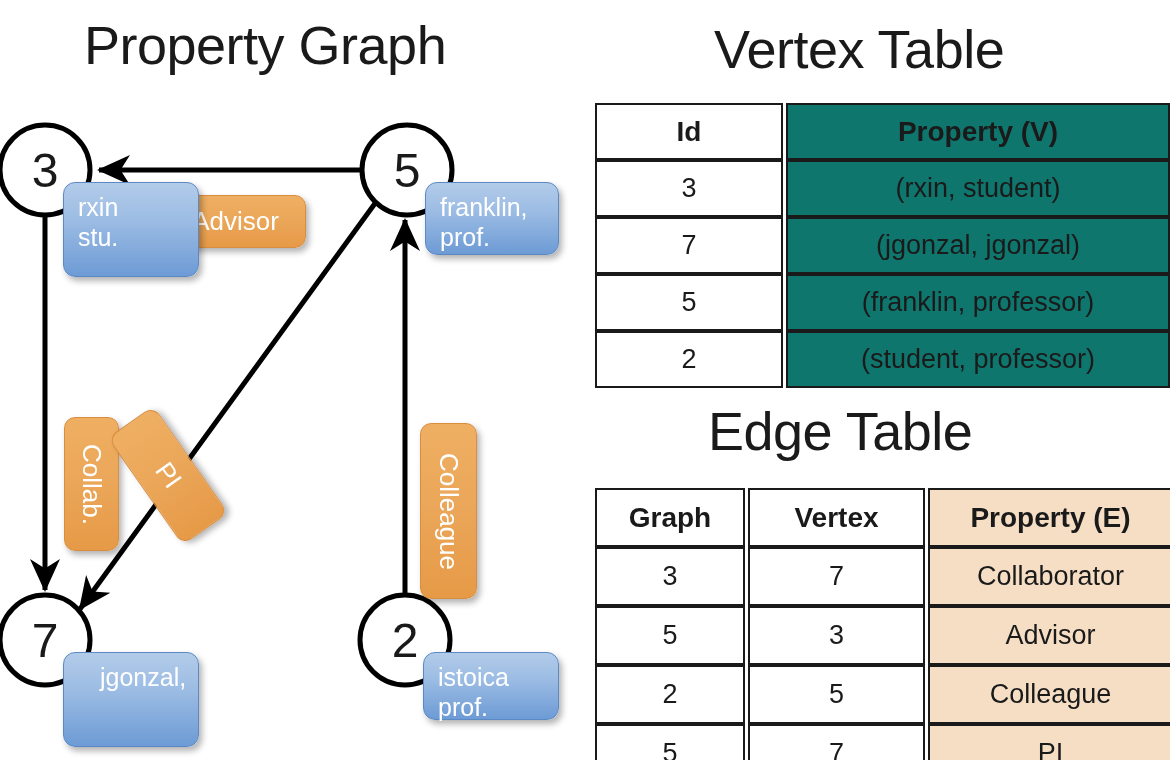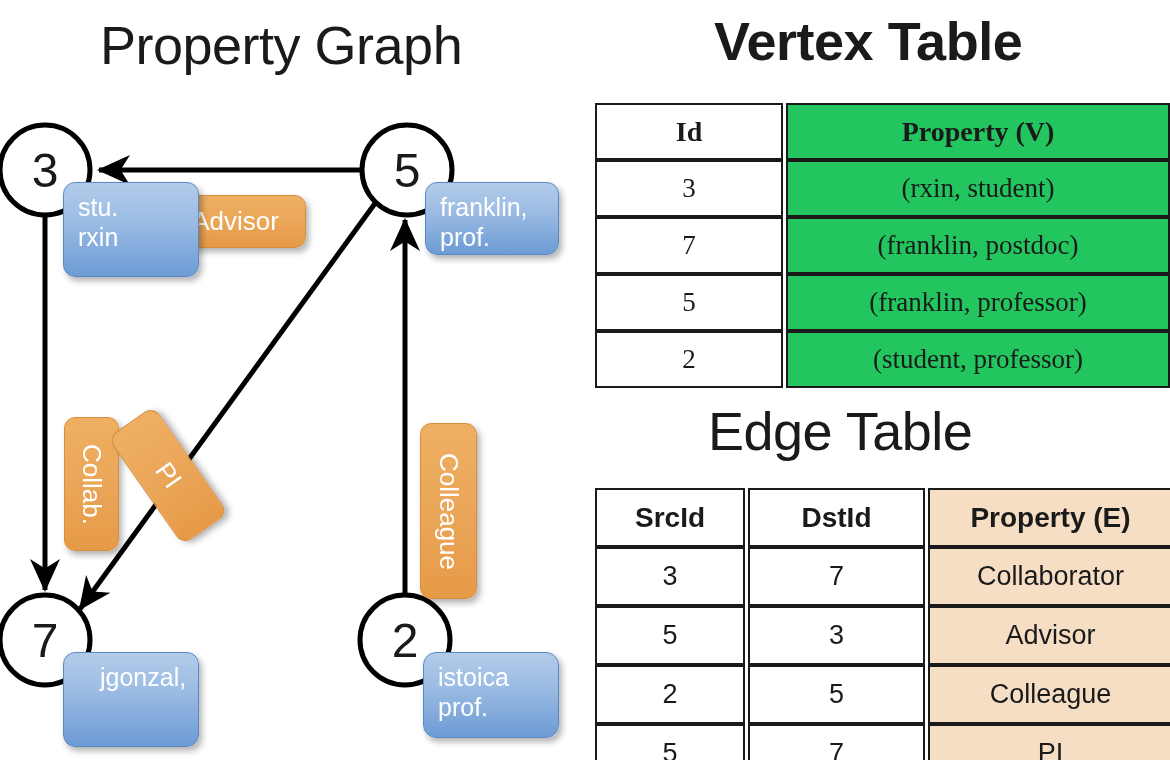--- a/index.html
+++ b/index.html
@@ -20,22 +20,22 @@
   .slide-title {
     position: absolute;
     font-family: "Liberation Sans", sans-serif;
     font-weight: 300;
     font-size: 54px;
     line-height: 1;
     letter-spacing: -0.5px;
     color: #1a1a1a;
     white-space: nowrap;
   }
-  #title-property-graph { left: 100px;  top: 18px; }
-  #title-vertex-table   { left: 714px; top: 14px; font-weight: bold; }
+  #title-property-graph { left: 84px;  top: 18px; }
+  #title-vertex-table   { left: 714px; top: 22px; }
   #title-edge-table     { left: 708px; top: 404px; }
 
   
   #graph-panel {
     position: absolute;
     left: 0; top: 90px;
     width: 585px; height: 670px;
   }
   #graph-svg { position: absolute; left: 0; top: 0; }
 
@@ -97,22 +97,22 @@
     text-align: center;
     font-weight: 400;
     font-size: 27px;
     padding: 0;
     color: #1a1a1a;
     background: #ffffff;
   }
   .tbl th { font-weight: 700; font-size: 28px; }
 
   #vertex-table { left: 592px; top: 103px; width: 578px; }
-  #vertex-table th, #vertex-table td { height: 53px; font-family: Liberation Serif, serif; }
-  #vertex-table .prop-col { background: #22c55e; }
+  #vertex-table th, #vertex-table td { height: 53px; }
+  #vertex-table .prop-col { background: #0f766e; }
 
   #edge-table { left: 592px; top: 488px; width: 578px; }
   #edge-table th, #edge-table td { height: 55px; }
   #edge-table .prop-col { background: #f5dec4; }
 </style>
 </head>
 <body>
 
 <div class="slide-title" id="title-property-graph">Property Graph</div>
 
@@ -168,34 +168,34 @@
 
   <div class="eprop vertical" id="label-pi">
     <span>PI</span>
   </div>
 
   <div class="eprop vertical" id="label-colleague">
     <span>Colleague</span>
   </div>
 
   <div class="vprop" style="left:63px;  top:92px;  width:136px; height:95px;">
+    <span>rxin</span>
     <span>stu.</span>
-    <span>rxin</span>
   </div>
 
   <div class="vprop" style="left:425px; top:92px;  width:134px; height:73px;">
     <span>franklin,</span>
     <span>prof.</span>
   </div>
 
   <div class="vprop" style="left:63px;  top:562px; width:136px; height:95px;padding-left:36px;">
     <span>jgonzal,</span>
   </div>
 
-  <div class="vprop" style="left:423px; top:562px; width:136px; height:86px;border-radius:13px;">
+  <div class="vprop" style="left:423px; top:562px; width:136px; height:68px;">
     <span>istoica</span>
     <span>prof.</span>
   </div>
 
 </div>
 
 <table class="tbl" id="vertex-table">
   <colgroup>
       <col style="width:188px">
       <col style="width:384px">
@@ -206,43 +206,43 @@
       <th class="prop-col">Property (V)</th>
     </tr>
   </thead>
   <tbody>
     <tr>
       <td>3</td>
       <td class="prop-col">(rxin, student)</td>
     </tr>
     <tr>
       <td>7</td>
-      <td class="prop-col">(franklin, postdoc)</td>
+      <td class="prop-col">(jgonzal, jgonzal)</td>
     </tr>
     <tr>
       <td>5</td>
       <td class="prop-col">(franklin, professor)</td>
     </tr>
     <tr>
       <td>2</td>
       <td class="prop-col">(student, professor)</td>
     </tr>
   </tbody>
 </table>
 
 <table class="tbl" id="edge-table">
   <colgroup>
       <col style="width:150px">
       <col style="width:177px">
       <col style="width:245px">
     </colgroup>
   <thead>
     <tr>
-      <th>SrcId</th>
-      <th>DstId</th>
+      <th>Graph</th>
+      <th>Vertex</th>
       <th class="prop-col">Property (E)</th>
     </tr>
   </thead>
   <tbody>
     <tr>
       <td>3</td>
       <td>7</td>
       <td class="prop-col">Collaborator</td>
     </tr>
     <tr>

